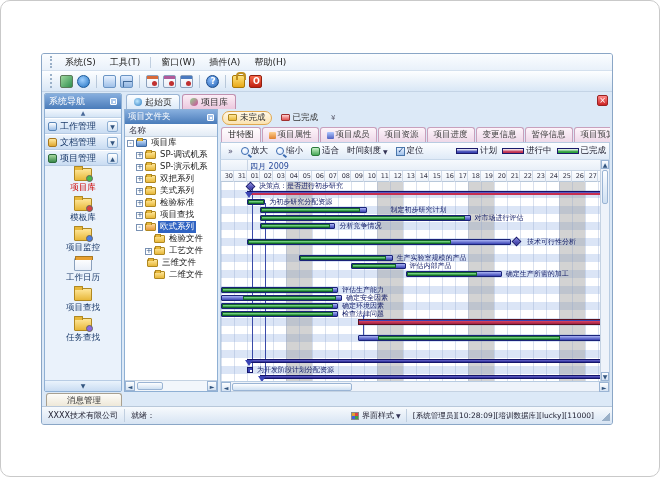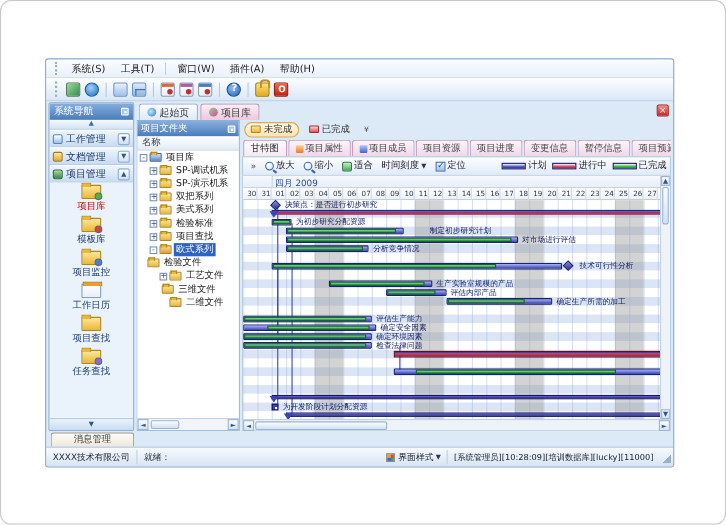--- a/index.html
+++ b/index.html
@@ -319,21 +319,21 @@
                 <div class="tnode" style="padding-left: 11px;">
                   <span class="exp">+</span>
                   <span class="fold"></span>
                   <span class="tl">项目查找</span>
                 </div>
                 <div class="tnode sel" style="padding-left: 11px;">
                   <span class="exp">-</span>
                   <span class="fold open"></span>
                   <span class="tl">欧式系列</span>
                 </div>
-                <div class="tnode" style="">
+                <div class="tnode" style="padding-left: 20px;">
                   <span class="noexp"></span>
                   <span class="fold"></span>
                   <span class="tl">检验文件</span>
                 </div>
                 <div class="tnode" style="padding-left: 20px;">
                   <span class="exp">+</span>
                   <span class="fold"></span>
                   <span class="tl">工艺文件</span>
                 </div>
                 <div class="tnode" style="padding-left: 13px;">

